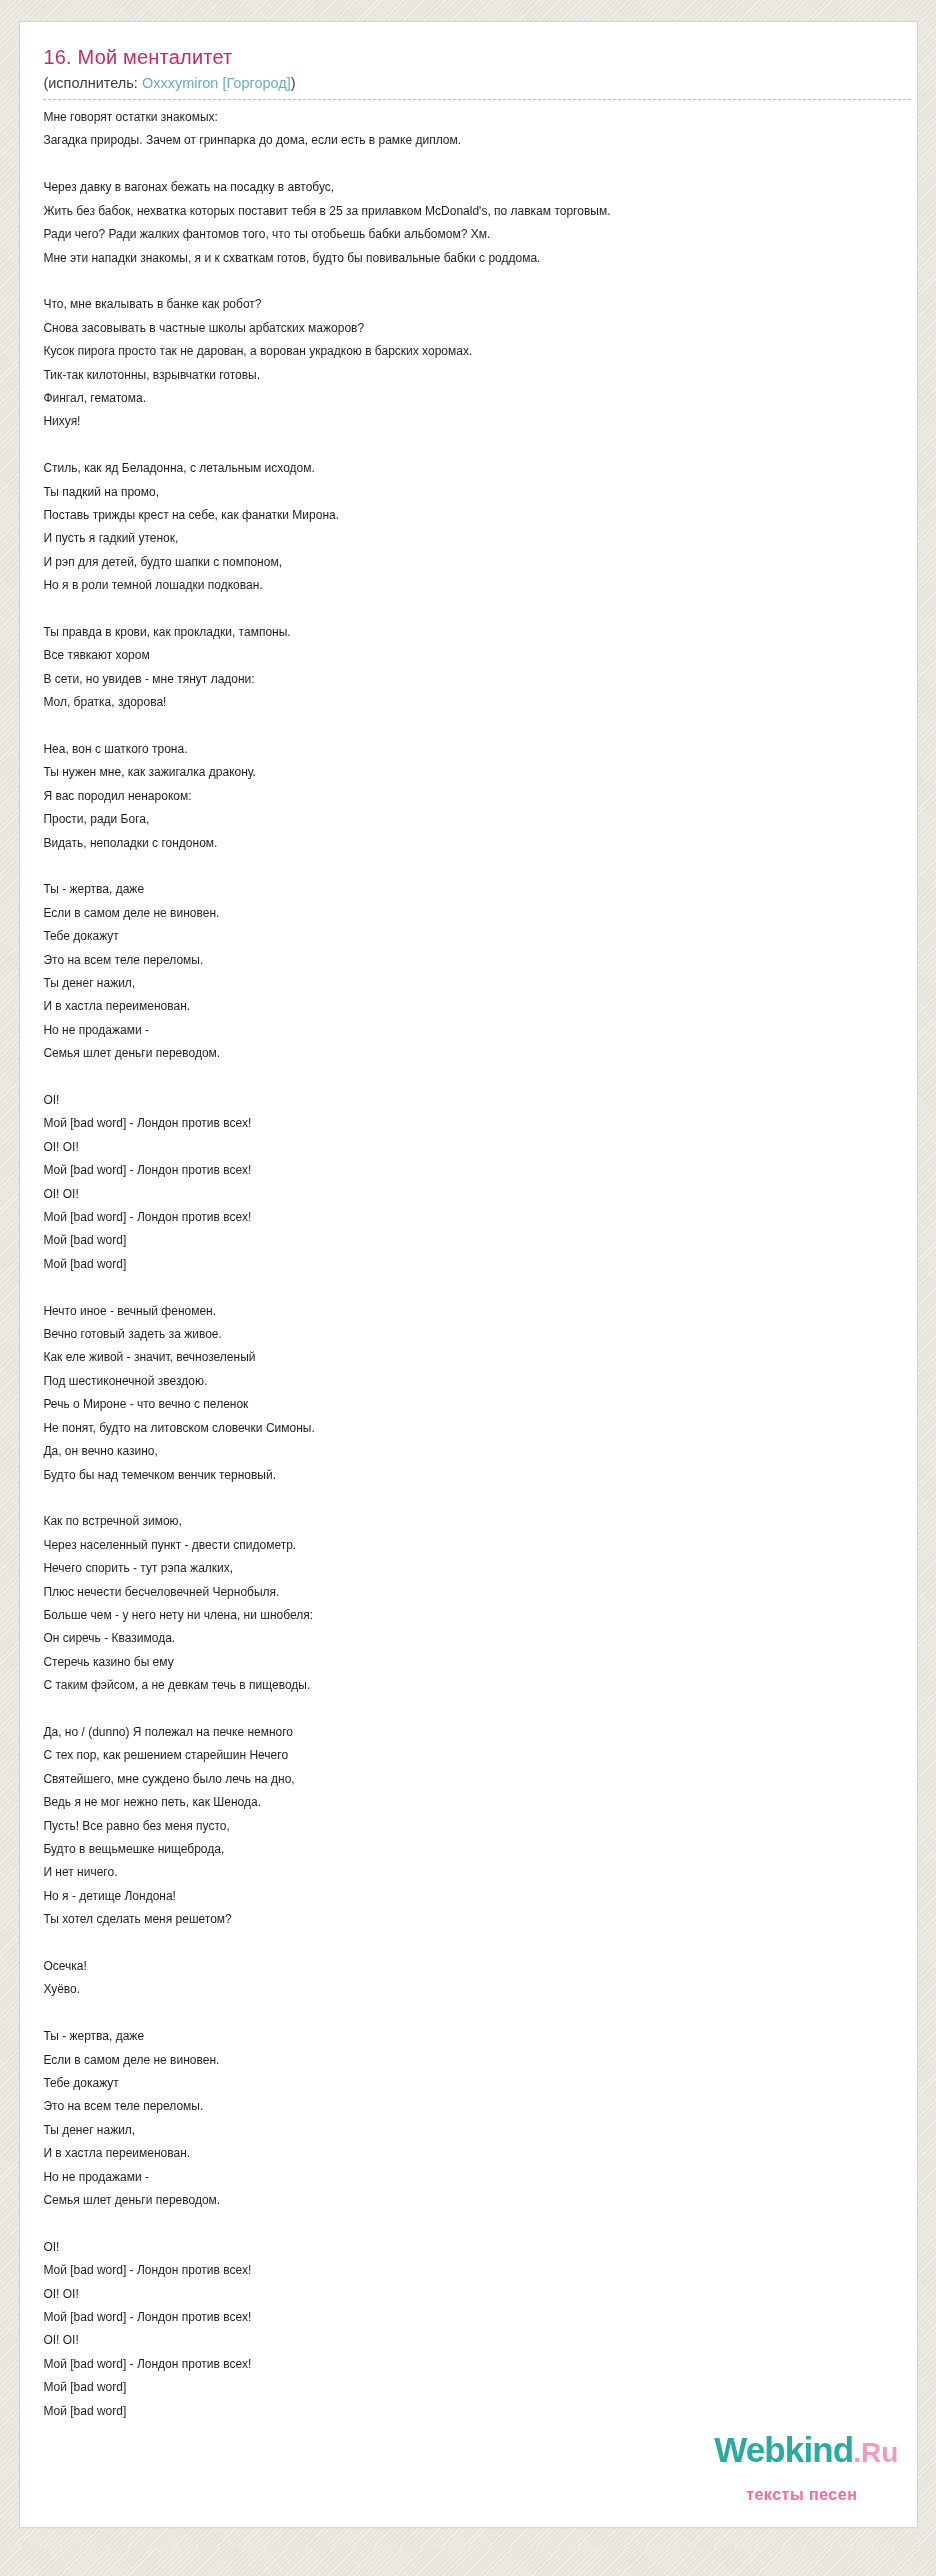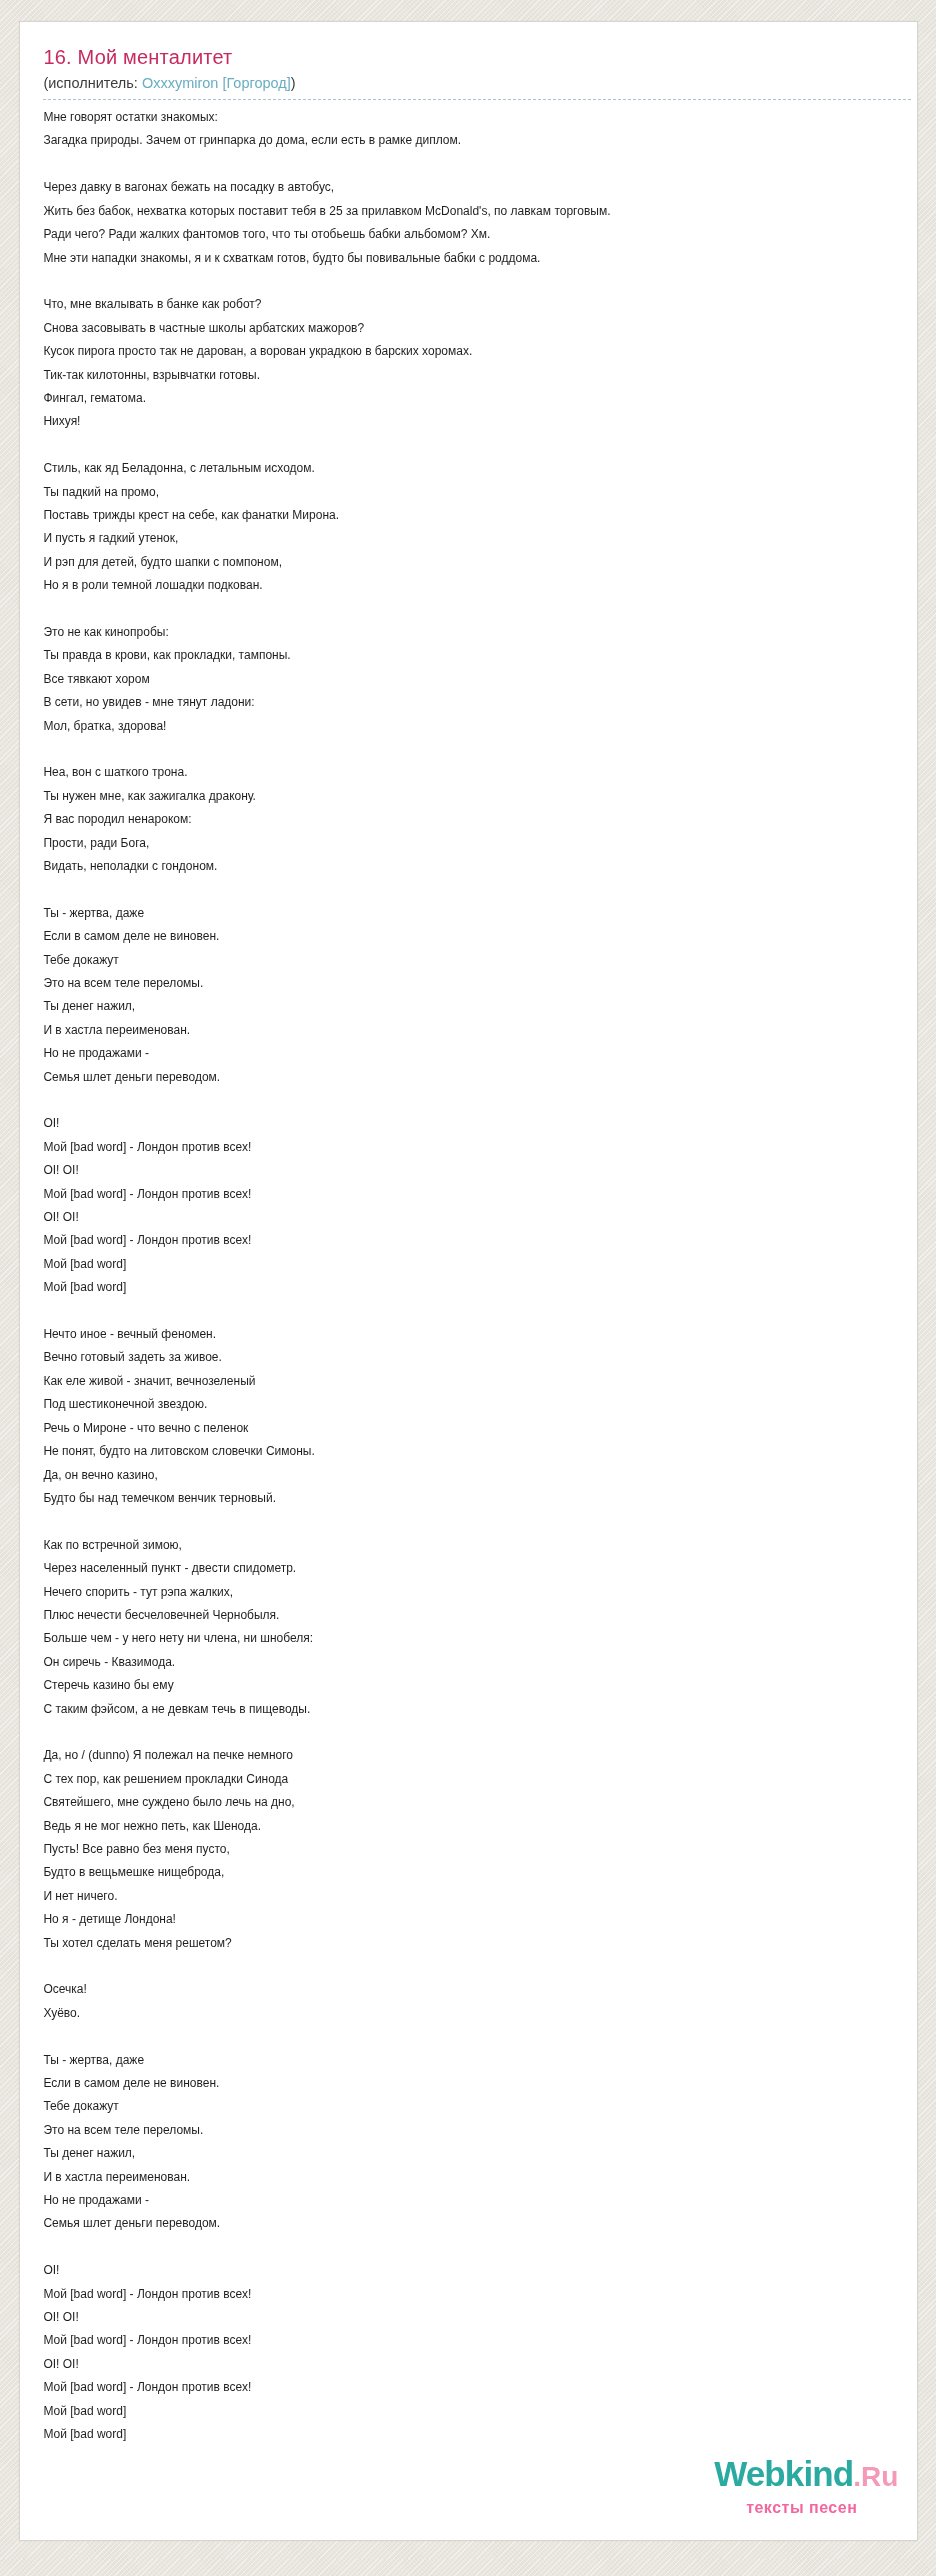--- a/index.html
+++ b/index.html
@@ -72,21 +72,21 @@
     font-weight: bold;
     color: #2baaa2;
     letter-spacing: -0.9px;
   }
   .logo-suffix {
     font-size: 28px;
     font-weight: bold;
     color: #f49ab8;
   }
   .logo-tagline {
-    margin-top: 9px;
+    margin-top: 20px;
     padding-right: 41px;
     font-size: 16px;
     font-weight: bold;
     color: #f4679e;
     letter-spacing: 0.5px;
   }
 </style>
 </head>
 <body>
 
@@ -117,21 +117,20 @@
       </div>
       <div class="stanza">
         <div class="line">Стиль, как яд Беладонна, с летальным исходом.</div>
         <div class="line">Ты падкий на промо,</div>
         <div class="line">Поставь трижды крест на себе, как фанатки Мирона.</div>
         <div class="line">И пусть я гадкий утенок,</div>
         <div class="line">И рэп для детей, будто шапки с помпоном,</div>
         <div class="line">Но я в роли темной лошадки подкован.</div>
       </div>
       <div class="stanza">
-        <div class="line">Это не как кинопробы:</div>
         <div class="line">Ты правда в крови, как прокладки, тампоны.</div>
         <div class="line">Все тявкают хором</div>
         <div class="line">В сети, но увидев - мне тянут ладони:</div>
         <div class="line">Мол, братка, здорова!</div>
       </div>
       <div class="stanza">
         <div class="line">Неа, вон с шаткого трона.</div>
         <div class="line">Ты нужен мне, как зажигалка дракону.</div>
         <div class="line">Я вас породил ненароком:</div>
         <div class="line">Прости, ради Бога,</div>
@@ -172,21 +171,21 @@
         <div class="line">Через населенный пункт - двести спидометр.</div>
         <div class="line">Нечего спорить - тут рэпа жалких,</div>
         <div class="line">Плюс нечести бесчеловечней Чернобыля.</div>
         <div class="line">Больше чем - у него нету ни члена, ни шнобеля:</div>
         <div class="line">Он сиречь - Квазимода.</div>
         <div class="line">Стеречь казино бы ему</div>
         <div class="line">С таким фэйсом, а не девкам течь в пищеводы.</div>
       </div>
       <div class="stanza">
         <div class="line">Да, но / (dunno) Я полежал на печке немного</div>
-        <div class="line">С тех пор, как решением прокладки Синода</div>
+        <div class="line">С тех пор, как решением старейшин Нечего</div>
         <div class="line">Святейшего, мне суждено было лечь на дно,</div>
         <div class="line">Ведь я не мог нежно петь, как Шенода.</div>
         <div class="line">Пусть! Все равно без меня пусто,</div>
         <div class="line">Будто в вещьмешке нищеброда,</div>
         <div class="line">И нет ничего.</div>
         <div class="line">Но я - детище Лондона!</div>
         <div class="line">Ты хотел сделать меня решетом?</div>
       </div>
       <div class="stanza">
         <div class="line">Осечка!</div>

